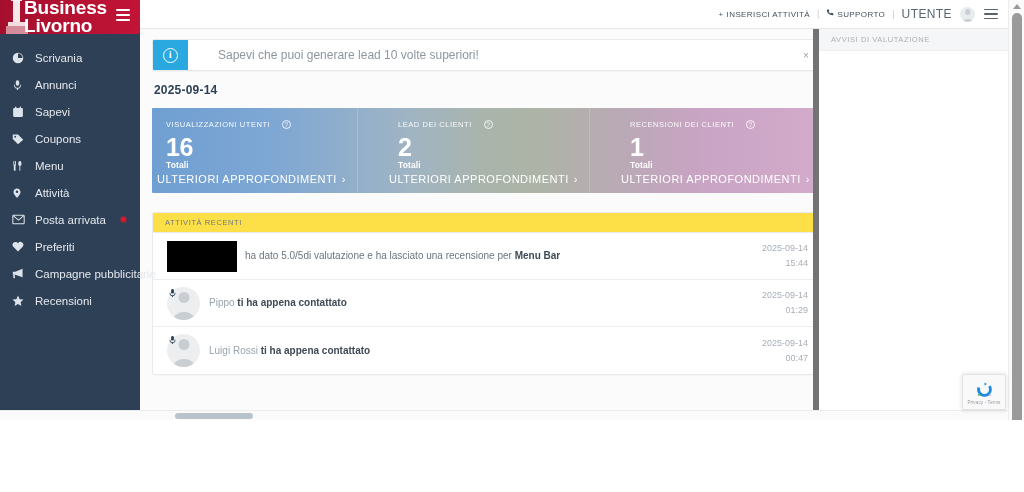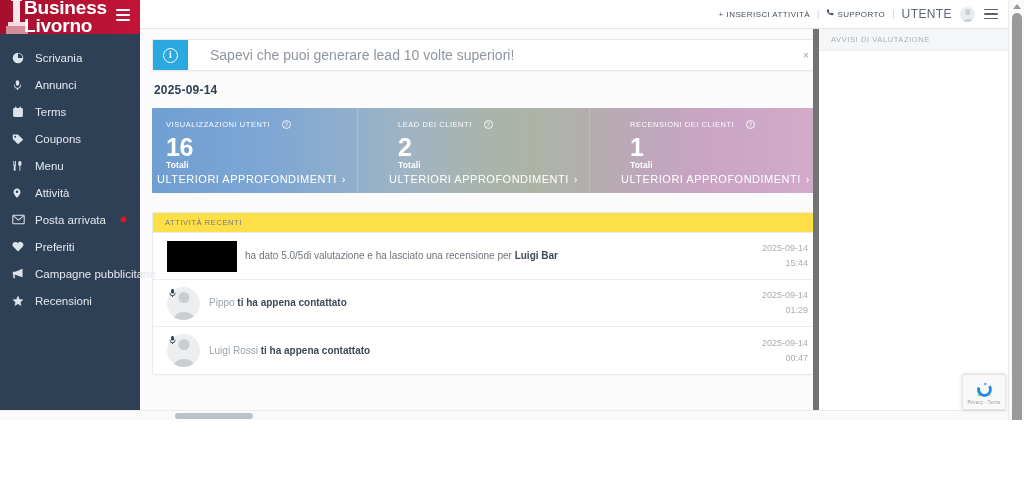--- a/index.html
+++ b/index.html
@@ -153,22 +153,22 @@
   }
   .notice-ico .circ {
     width:15px;height:15px;border-radius:50%;
     border:1.4px solid #fff;
     display:flex;align-items:center;justify-content:center;
     font-size:10px;font-weight:700;font-family:"Liberation Serif",serif;
     line-height:1;
   }
   .notice-text {
     flex:1; display:flex; align-items:center;
-    padding-left:22px;
-    font-size:14px; color:#8e969e;
+    padding-left:30px;
+    font-size:12px; color:#8e969e;
   }
   .notice-close {
     width:28px; display:flex; align-items:center; justify-content:center;
     color:#9aa2aa; font-size:10px; cursor:pointer;
   }
 
   .daytitle {
     font-size:12px; font-weight:700; color:#2e4056;
     margin:12px 0 11px 2px;
     letter-spacing:.2px;
@@ -386,21 +386,21 @@
 
       <div class="nav-item">
         <span class="nav-ico">
           <svg width="12" height="12" viewBox="0 0 16 16" fill="currentColor">
               <rect x="1.5" y="2.5" width="13" height="12" rx="1.5"></rect>
               <rect x="1.5" y="2.5" width="13" height="3.2" fill="#2e4056" opacity=".0"></rect>
               <rect x="4" y="0.6" width="1.8" height="3.4" rx=".9"></rect>
               <rect x="10.2" y="0.6" width="1.8" height="3.4" rx=".9"></rect>
             </svg>
         </span>
-        <span class="nav-label">Terms</span>
+        <span class="nav-label">Sapevi</span>
       </div>
 
 
       <div class="nav-item">
         <span class="nav-ico">
           <svg width="12" height="12" viewBox="0 0 16 16" fill="currentColor">
               <path d="M1 2h7l7 7-7 6-7-7z"></path>
               <circle cx="4.3" cy="5" r="1.2" fill="#2e4056"></circle>
             </svg>
         </span>
@@ -553,21 +553,21 @@
       </div>
 
       <div class="panel">
         <div class="panel-head">ATTIVITÀ RECENTI</div>
 
         <div class="act">
           <div class="act-av redacted">
             <div class="av-circle"></div>
           </div>
           <div class="act-body">
-            <span class="act-name"></span><span class="act-plain"> ha dato 5.0/5di valutazione e ha lasciato una recensione per </span><span class="act-bold">Luigi Bar</span>
+            <span class="act-name"></span><span class="act-plain"> ha dato 5.0/5di valutazione e ha lasciato una recensione per </span><span class="act-bold">Menu Bar</span>
           </div>
           <div class="act-time">
             <div>2025-09-14</div>
             <div>15:44</div>
           </div>
         </div>
 
         <div class="act">
           <div class="act-av">
             <div class="av-circle"></div>

